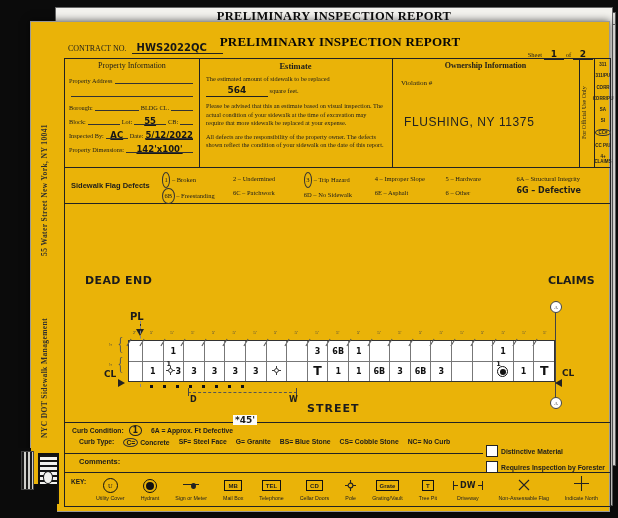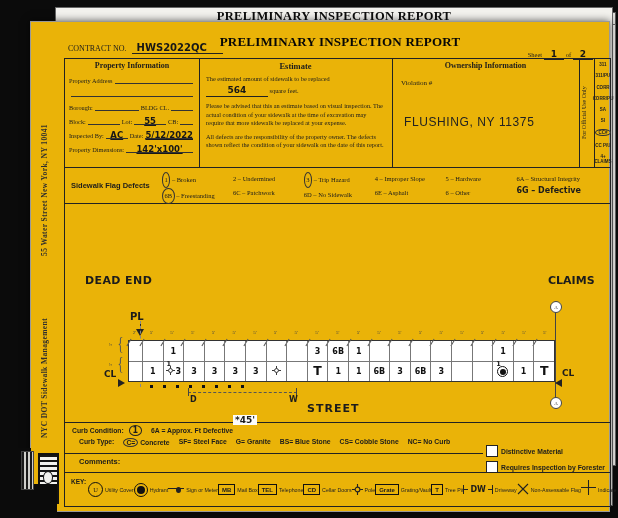--- a/index.html
+++ b/index.html
@@ -33,21 +33,21 @@
   .ftitle{position:absolute;left:150px;right:110px;top:12px;text-align:center;
           font:bold 13px "Liberation Serif",serif;color:#070707;letter-spacing:.2px;white-space:nowrap;}
   .sheet{position:absolute;right:16px;top:27px;font-size:6.5px;white-space:nowrap;}
   .sheet .hw{font-size:9px;border-bottom:1px solid #222;padding:0 7px;}
   
   .form{position:absolute;left:33px;top:36px;width:545px;height:447px;border:1.2px solid #222;}
   .hline{position:absolute;height:0;border-top:1px solid #222;}
   .vline{position:absolute;width:0;border-left:1px solid #222;}
   
   .prop{position:absolute;left:0;top:0;width:134px;height:108px;font-size:6.3px;}
-  .ptitle{text-align:center;font-weight:bold;font-size:8px;margin-top:2px;}
+  .ptitle{text-align:center;font-weight:normal;font-size:8px;margin-top:2px;}
   .prow{display:flex;align-items:flex-end;margin:5px 4px 0 4px;white-space:nowrap;}
   .ul{flex:1;border-bottom:1px solid #333;height:8px;margin:0 2px;text-align:center;}
   .ul .hw{font-size:8.5px;}
   .prop .hw{font-size:8.5px;text-decoration:underline;}
   
   .est{position:absolute;left:134px;top:0;width:193px;height:108px;padding:2px 7px;box-sizing:border-box;font-size:6.3px;line-height:1.35;}
   .etitle{text-align:center;font-weight:bold;font-size:8.5px;}
   .eline{margin-top:3px;}
   .amt{display:inline-block;width:62px;text-align:center;border-bottom:1px solid #222;font-size:9px;}
   .epar{margin-top:5px;text-align:left;}
@@ -116,21 +116,21 @@
   .curbnote{margin-left:4px;}
   .commentsl{position:absolute;left:14px;top:398px;font:bold 7.5px "Liberation Sans",sans-serif;}
   .chk{width:10px;height:10px;border:1px solid #222;background:#fff;display:inline-block;flex:none;}
   .chkrow{position:absolute;left:421px;display:flex;align-items:center;gap:3px;
           font:bold 6.8px "Liberation Sans",sans-serif;white-space:nowrap;}
   
   .keybox{position:absolute;left:0;right:0;top:413px;bottom:0;border-top:1.2px solid #222;
           display:flex;align-items:center;padding:0 4px;}
   .keylabel{font:bold 6.5px "Liberation Sans",sans-serif;align-self:flex-start;margin:5px 2px 0 2px;}
   #key-items{flex:1;display:flex;justify-content:space-around;align-items:flex-end;}
-  .kitem{display:flex;flex-direction:row;align-items:center;gap:2px;}
+  .kitem{display:flex;flex-direction:column;align-items:center;gap:2px;}
   .ksymwrap{height:15px;display:flex;align-items:center;justify-content:center;}
   .klabel{font:5.3px "Liberation Sans",sans-serif;color:#222;white-space:nowrap;}
   .kcirc{width:13px;height:13px;border:1px solid #111;border-radius:50%;display:flex;align-items:center;justify-content:center;
          font:6.5px "Liberation Serif",serif;}
   .khyd{width:12px;height:12px;border:1.5px solid #111;border-radius:50%;position:relative;display:inline-block;}
   .khyd::after{content:"";position:absolute;inset:2px;border-radius:50%;background:#111;}
   .ksign{width:16px;height:10px;position:relative;display:inline-block;}
   .ksign::before{content:"";position:absolute;left:0;right:0;top:3px;height:1.2px;background:#222;}
   .ksign::after{content:"";position:absolute;left:8px;top:2.5px;width:5px;height:6px;border-radius:50%;background:#222;}
   .kbox{border:1px solid #111;padding:1.5px 3px;font:bold 6px "Liberation Sans",sans-serif;}

